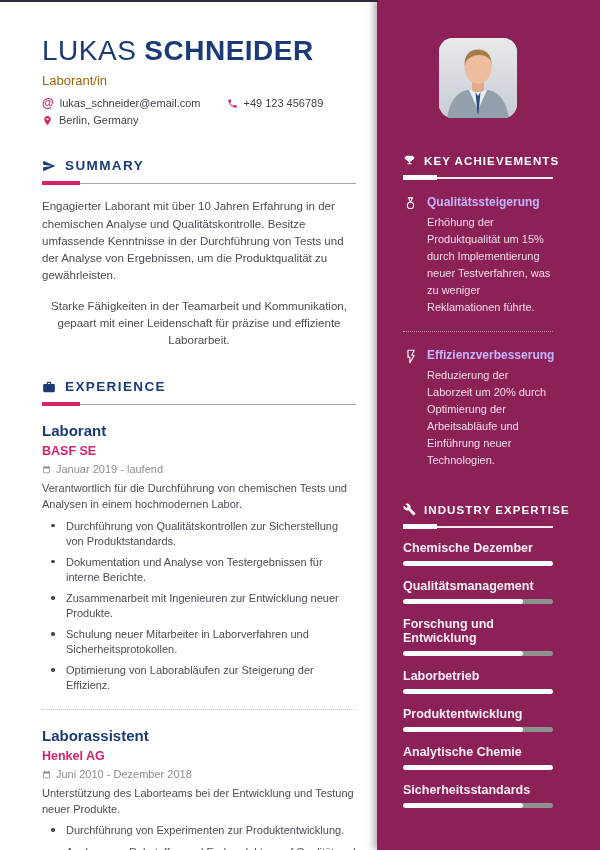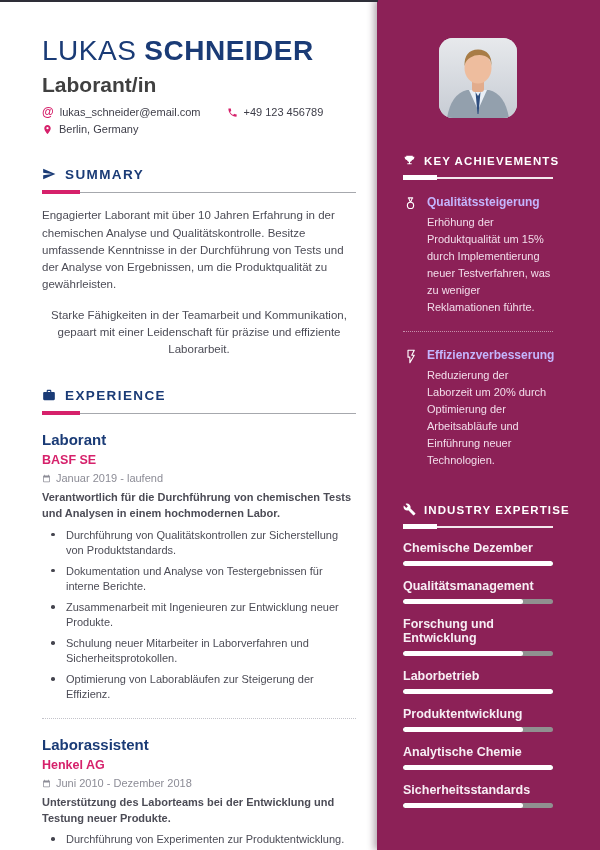--- a/index.html
+++ b/index.html
@@ -8,44 +8,44 @@
     width:600px; height:850px; position:relative; background:#ffffff;
     font-family:"Liberation Sans", sans-serif; overflow:hidden; margin:0 auto;
   }
   .topline { position:absolute; top:0; left:0; width:378px; height:2px; background:#2e2e38; z-index:3; }
 
   
   .main { position:absolute; left:0; top:0; width:378px; height:850px; padding:36px 22px 0 42px; }
   .name { font-size:28px; color:#1a3b76; letter-spacing:.5px; line-height:1.05; white-space:nowrap; }
   .name .first { font-weight:400; }
   .name .last  { font-weight:800; margin-left:8px; }
-  .role { margin-top:8px; font-size:21px; font-weight:700; color:#404040; }
+  .role { margin-top:8px; font-size:13px; font-weight:400; color:#a16207; }
   .contact-row { display:flex; gap:26px; margin-top:9px; }
   .contact-row.second { margin-top:5px; }
   .contact { display:flex; align-items:center; gap:6px; font-size:11px; color:#3d3d48; }
   .cicon { color:#d6216b; display:inline-flex; align-items:center; }
   .cicon svg { display:block; }
   .at-glyph { font-size:12px; font-weight:700; line-height:1; }
 
   .sec { margin-top:30px; }
   .sec.summary { margin-top:32px; }
-  .sec-head { display:flex; align-items:flex-start; gap:9px; color:#1a3b76; font-weight:800; font-size:13.5px; letter-spacing:1.4px; }
+  .sec-head { display:flex; align-items:flex-end; gap:9px; color:#1a3b76; font-weight:800; font-size:13.5px; letter-spacing:1.4px; }
   .sec-head svg { display:block; }
   .rule { position:relative; height:1px; background:#a6a8ad; margin-top:10px; }
   .rule::before { content:''; position:absolute; left:0; top:-2.5px; width:38px; height:4.5px; background:#d6216b; }
 
   .para { margin-top:14px; font-size:11.5px; line-height:1.5; color:#4c4c56; }
   .para + .para { margin-top:13px;text-align:center; }
 
   .job { margin-top:17px; }
   .job-title { font-size:15px; font-weight:700; color:#1a3b76; }
   .job-company { margin-top:5px; font-size:12.5px; font-weight:700; color:#d6216b; }
   .job-dates { margin-top:5px; display:flex; align-items:center; gap:5px; font-size:11px; color:#8c8c96; }
   .job-dates svg { display:block; }
-  .job-desc { margin-top:6px; font-size:11px; line-height:1.4; color:#4c4c56;font-weight:bold; }
+  .job-desc { margin-top:6px; font-size:11px; line-height:1.4; color:#4c4c56; }
   .bullets { margin-top:6px; list-style:none; }
   .bullets li { position:relative; padding-left:24px; margin-top:6.5px; font-size:11px; line-height:1.35; color:#4c4c56; }
   .bullets li::before { content:''; position:absolute; left:9px; top:5px; width:3.5px; height:3.5px; border-radius:50%; background:#45454f; }
   .dotdiv { border-top:1.5px dotted #c3c3ca; margin:16px 0 2px 0; }
 
   
   .sidebar {
     position:absolute; top:0; right:0; width:223px; height:850px;
     background:#8c2157; box-shadow:-3px 0 7px rgba(40,10,30,.35);
     padding:38px 47px 17px 26px; color:#ffffff;

